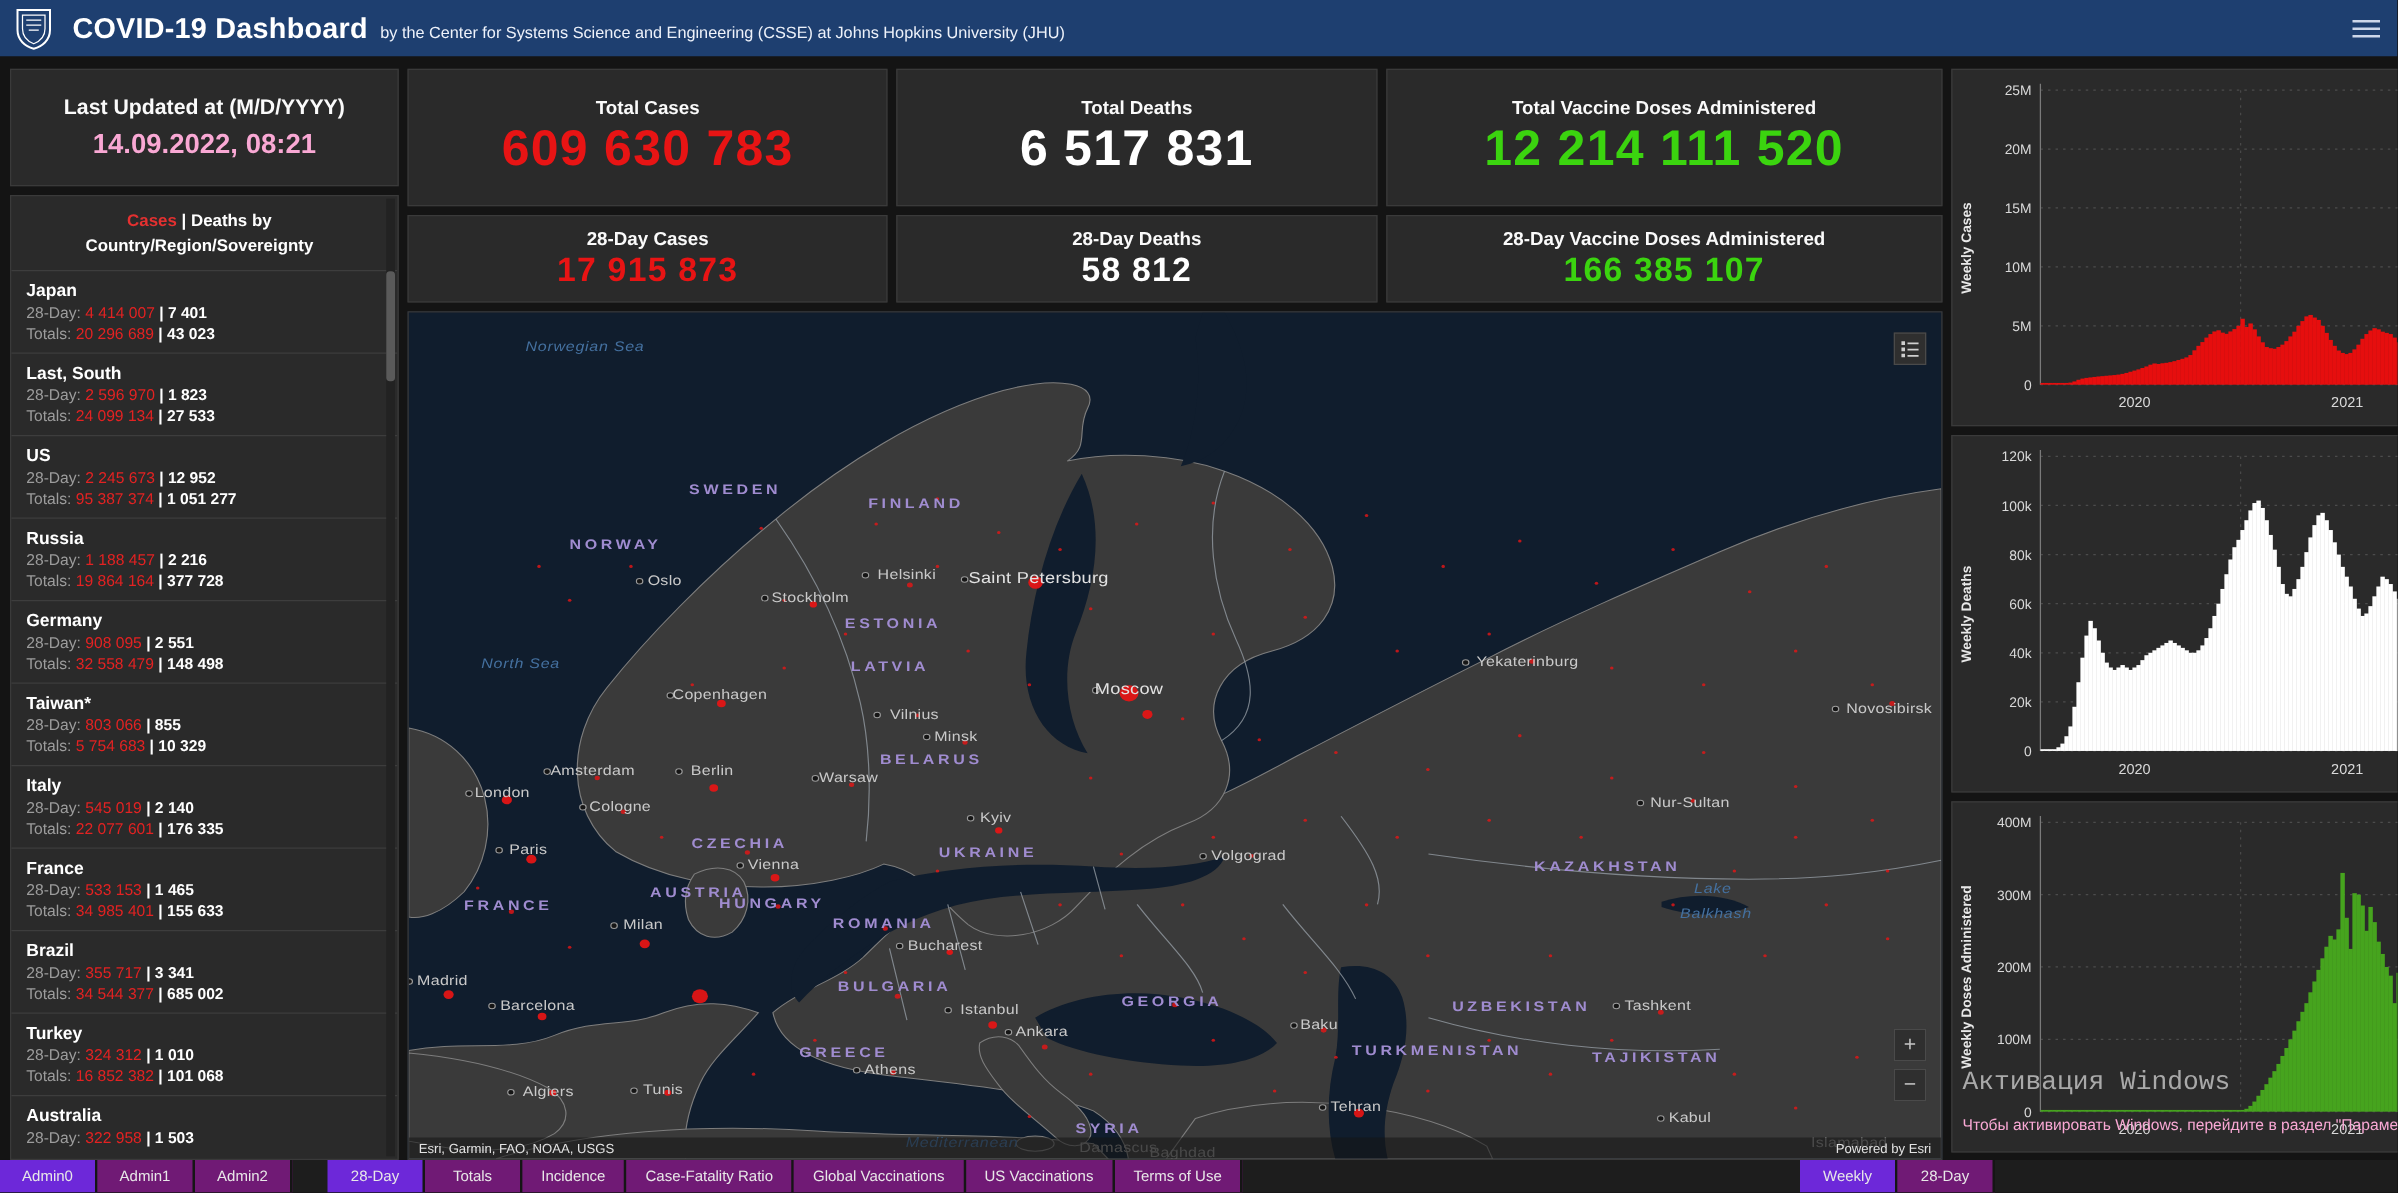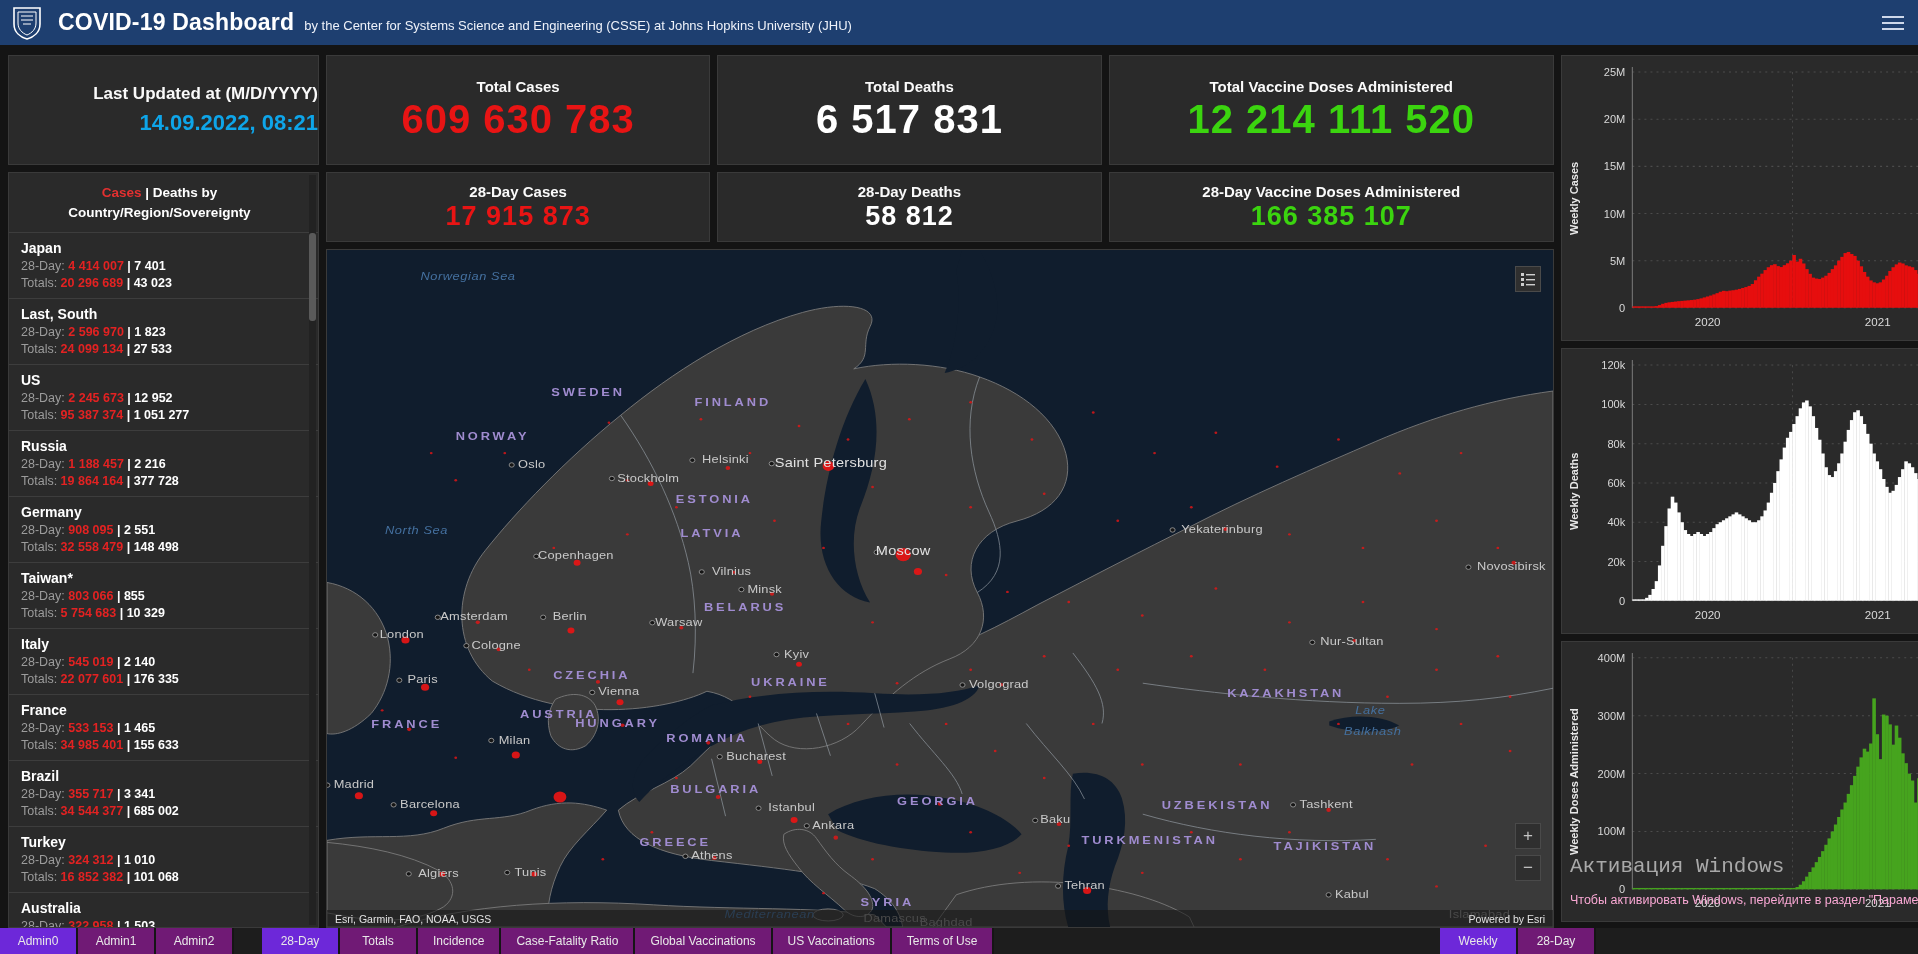--- a/index.html
+++ b/index.html
@@ -17,43 +17,43 @@
 
   
   .content { display:flex; gap:7px; padding:10px 8px 0 8px; height:883px; }
   .leftcol { width:311px; flex:none; display:flex; flex-direction:column; gap:7px; }
   .midcol  { width:1228px; flex:none; display:flex; flex-direction:column; gap:7px; }
   .rightcol{ flex:1; display:flex; flex-direction:column; gap:7px; }
 
   .panel { background:#2a2a2a; border:1px solid #3a3a3a; position:relative; }
 
   
-  .updated-panel { height:110px; display:flex; flex-direction:column; align-items:flex-end; justify-content:center; }
+  .updated-panel { height:94px; display:flex; flex-direction:column; align-items:center; justify-content:center; }
   .updated-label { color:#fafafa; font-size:17px; font-weight:bold; }
-  .updated-value { color:#0ea5e9; font-size:22px; font-weight:bold; margin-top:6px; }
+  .updated-value { color:#f9a8d4; font-size:22px; font-weight:bold; margin-top:6px; }
 
   .statrow { display:flex; gap:7px; }
   .statrow.r1 { height:110px; }
   .statrow.r2 { height:70px; }
   .stat { flex:1; display:flex; flex-direction:column; align-items:center; justify-content:center; }
   .stat.wide { flex:1.16; }
   .stat-label { color:#fafafa; font-size:15px; font-weight:bold; }
   .stat-value { font-size:40px; font-weight:bold; letter-spacing:1px; margin-top:2px; }
   .r2 .stat-value { font-size:27px; margin-top:1px; }
   .val-red { color:#e81414; } .val-white { color:#ffffff; } .val-green { color:#3bd40f; }
 
   
   .countries-panel { flex:1; overflow:hidden; }
   .countries-header { text-align:center; padding:10px 8px 8px 0; color:#fff;
      font-size:13.5px; font-weight:bold; line-height:1.5; }
   .countries-header .red { color:#e33030; }
   .country-row { border-top:1px solid #3d3d3d; padding:7px 12px 8px 12px; cursor:pointer; }
   .country-name { color:#ffffff; font-size:14px; font-weight:bold; }
   .country-line { font-size:12.5px; margin-top:3px; color:#9c9c9c; }
-  .country-line b.red { color:#e32222; font-weight:bold;margin-top:24px; }
+  .country-line b.red { color:#e32222; font-weight:normal;margin-top:24px; }
   .country-line b.white { color:#ffffff; font-weight:bold; }
   .country-line .sep { color:#ffffff; font-weight:bold; }
   .side-scroll { position:absolute; top:2px; right:2px; bottom:2px; width:7px; background:#222; }
   .side-thumb { position:absolute; top:58px; left:0; width:7px; height:88px; background:#5a5a5a; border-radius:3px; cursor:pointer; }
 
   
   .map-panel { flex:1; background:#101d2d; border:1px solid #3a3a3a; overflow:hidden; }
   .map-svg { width:100%; height:100%; display:block; }
   .map-attrib { position:absolute; left:0; right:0; bottom:0; height:17px;
      background:rgba(20,20,20,.55); color:#e3e3e3; font-size:10.5px;

